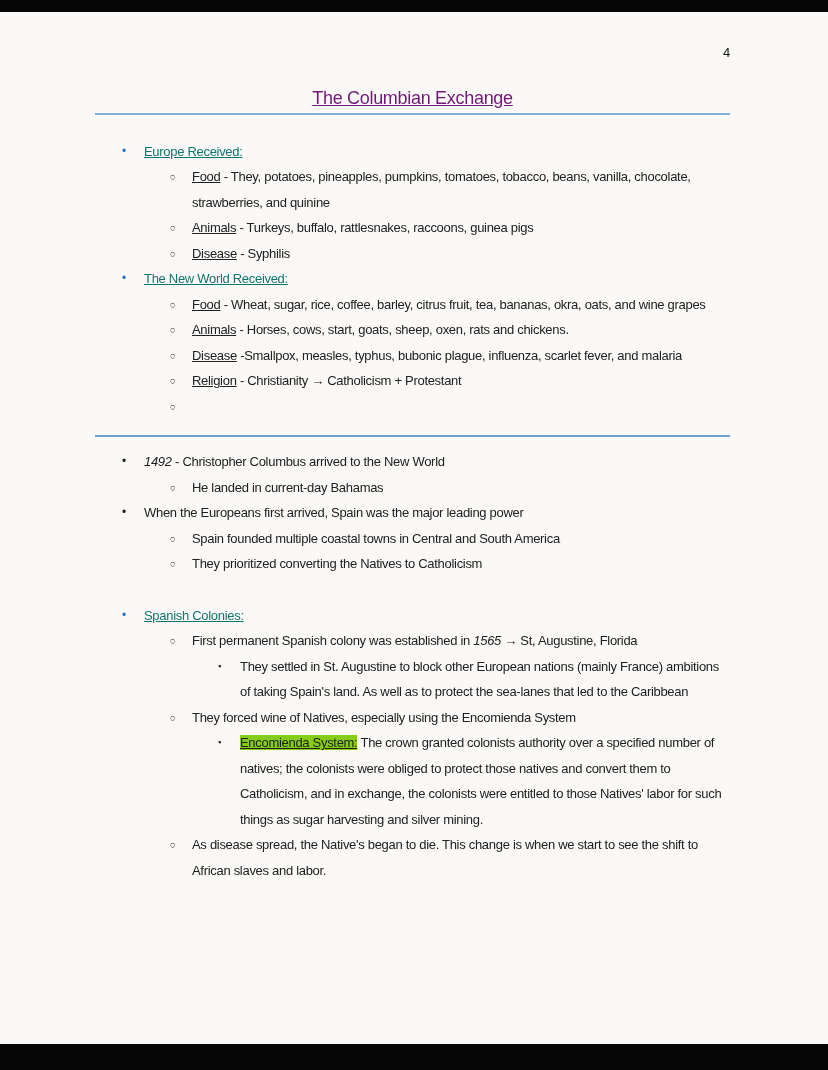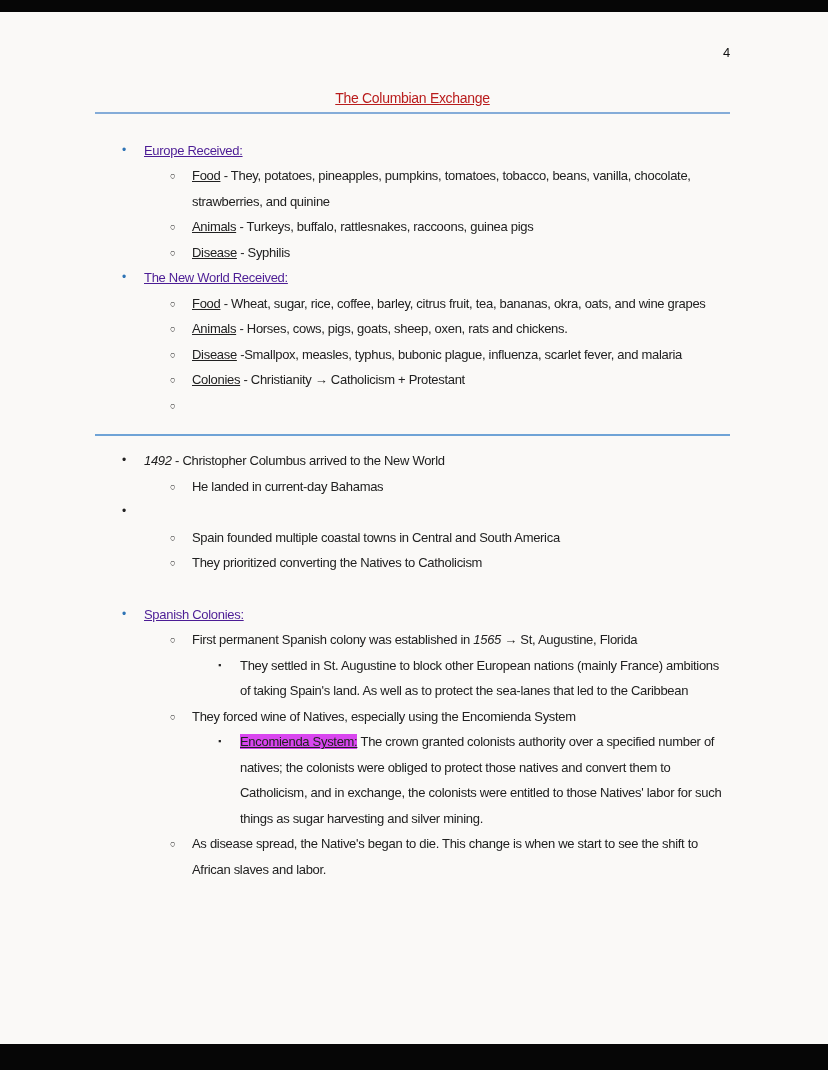--- a/index.html
+++ b/index.html
@@ -25,23 +25,23 @@
     top: 33px; right: 98px;
     font-size: 13px;
     color: #111;
   }
   .title-wrap {
     margin: 78px 98px 0 95px;
     text-align: center;
     line-height: 16px;
   }
   .title {
-    color: #b91c1c;
+    color: #701a75;
     text-decoration: underline;
-    font-size: 14px;
+    font-size: 18px;
   }
   .rule {
     margin: 5px 98px 0 95px;
     height: 1.5px;
     background: #84acd8;
   }
   .rule2 {
     margin: 16px 98px 12px 95px;
     height: 2px;
     background: #6fa3d6;
@@ -54,25 +54,25 @@
   .first { margin-top: 24px; }
   .l1 { padding-left: 122px; }
   .l2 { padding-left: 170px; }
   .l3 { padding-left: 218px; }
   .b  { flex: 0 0 22px; }
   .b1 { font-size: 12px; }
   .b2 { font-size: 9.5px; }
   .b3 { font-size: 9px; }
   .blue { color: #2e74b5; }
   .t { flex: 1; }
-  .h { color: #4c1d95; text-decoration: underline; }
+  .h { color: #0f766e; text-decoration: underline; }
   .u { text-decoration: underline; margin-top: 20px; }
   .i { font-style: italic; margin-top: 44px; }
   .hl {
-    background: #d946ef;
+    background: #84cc16;
     text-decoration: underline;
   }
   .gap { height: 26px; }
 </style>
 </head>
 <body>
 
 <div class="sheet">
 
   <div class="pagenum">4</div>
@@ -104,47 +104,48 @@
     <span class="b b1 blue">•</span>
     <span class="t h">The New World Received:</span>
   </div>
 
   <div class="li l2">
     <span class="b b2">○</span>
     <span class="t"><span class="u">Food</span><span> - Wheat, sugar, rice, coffee, barley, citrus fruit, tea, bananas, okra, oats, and wine grapes</span></span>
   </div>
   <div class="li l2">
     <span class="b b2">○</span>
-    <span class="t"><span class="u">Animals</span><span> - Horses, cows, pigs, goats, sheep, oxen, rats and chickens.</span></span>
+    <span class="t"><span class="u">Animals</span><span> - Horses, cows, start, goats, sheep, oxen, rats and chickens.</span></span>
   </div>
   <div class="li l2">
     <span class="b b2">○</span>
     <span class="t"><span class="u">Disease</span><span> -Smallpox, measles, typhus, bubonic plague, influenza, scarlet fever, and malaria</span></span>
   </div>
   <div class="li l2">
     <span class="b b2">○</span>
-    <span class="t"><span class="u">Colonies</span><span> - Christianity → Catholicism + Protestant</span></span>
+    <span class="t"><span class="u">Religion</span><span> - Christianity → Catholicism + Protestant</span></span>
   </div>
   <div class="li l2">
     <span class="b b2">○</span>
   </div>
 
   <div class="rule2"></div>
 
   <div class="li l1">
     <span class="b b1">•</span>
     <span class="t"><span class="i">1492</span><span> - Christopher Columbus arrived to the New World</span></span>
   </div>
   <div class="li l2">
     <span class="b b2">○</span>
     <span class="t">He landed in current-day Bahamas</span>
   </div>
 
   <div class="li l1">
     <span class="b b1">•</span>
+    <span class="t">When the Europeans first arrived, Spain was the major leading power</span>
   </div>
   <div class="li l2">
     <span class="b b2">○</span>
     <span class="t">Spain founded multiple coastal towns in Central and South America</span>
   </div>
   <div class="li l2">
     <span class="b b2">○</span>
     <span class="t">They prioritized converting the Natives to Catholicism</span>
   </div>
 

